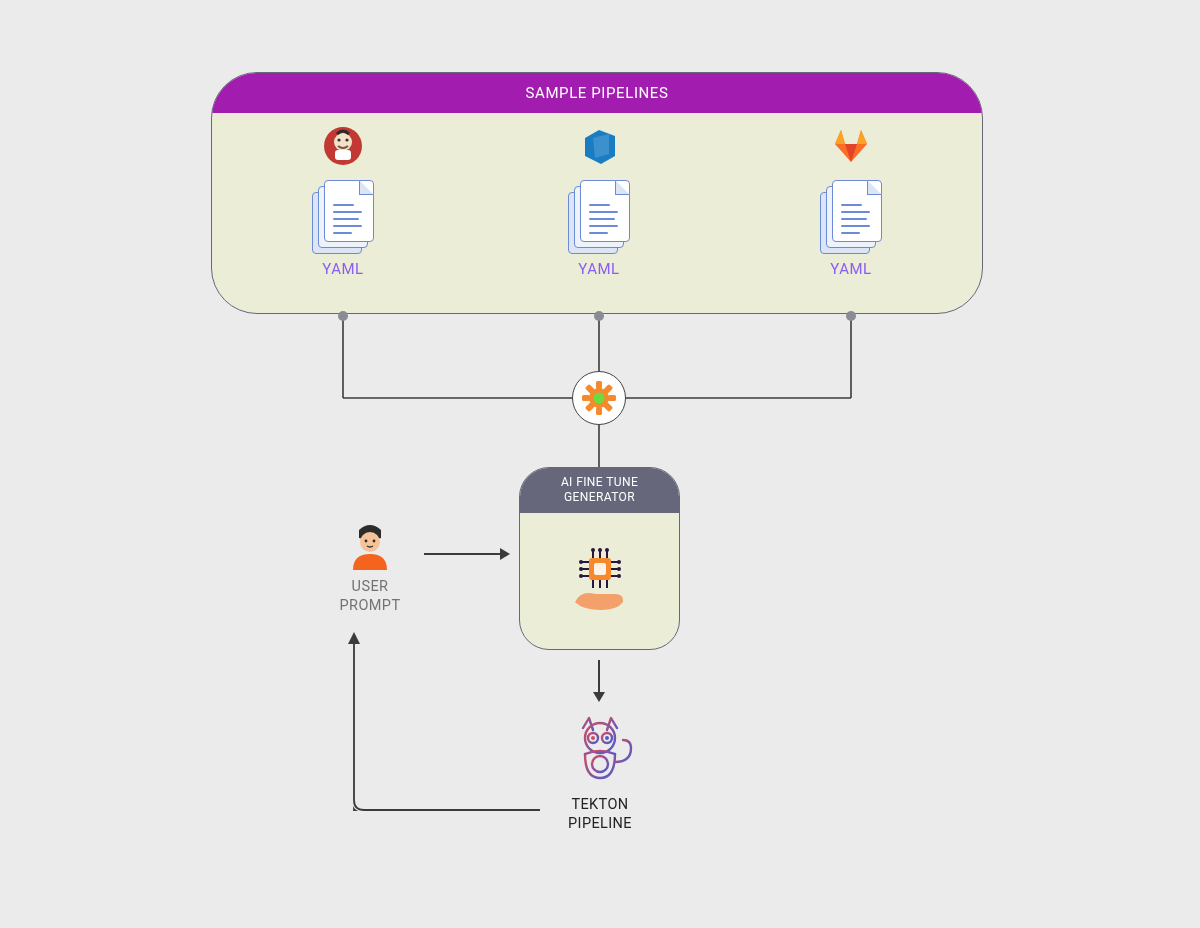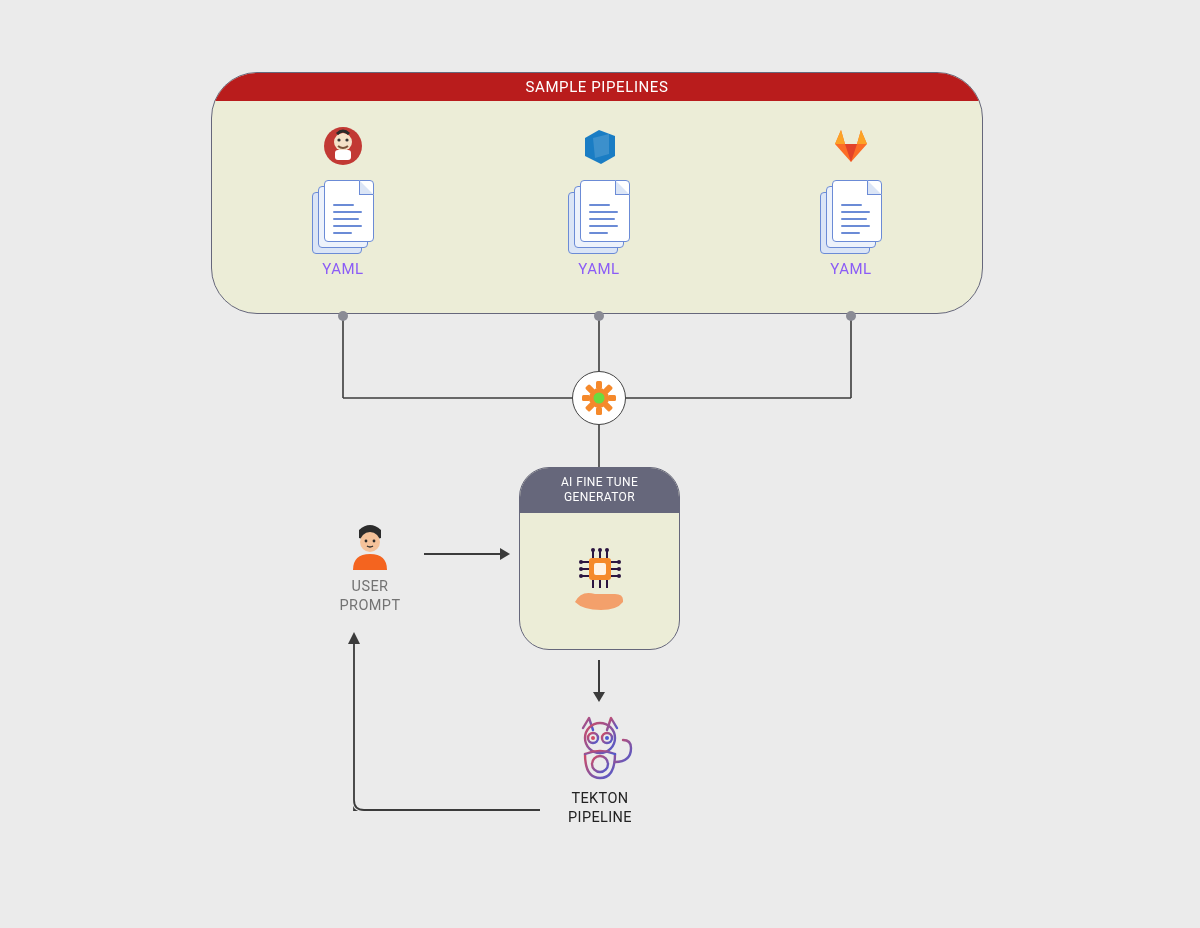--- a/index.html
+++ b/index.html
@@ -18,22 +18,22 @@
   .pipelines-box {
     position: absolute;
     left: 211px; top: 72px;
     width: 772px; height: 242px;
     background: #ecedd7;
     border: 1.5px solid #66677b;
     border-radius: 46px;
     overflow: hidden;
   }
   .pipelines-header {
-    height: 28px;
-    background: #b91c1c;
+    height: 40px;
+    background: #a21caf;
     color: #fff;
     font-size: 15px;
     letter-spacing: 0.6px;
     display: flex; align-items: center; justify-content: center;
   }
 
   .pipe-item { position: absolute; width: 120px; text-align:center; }
   .pipe-logo { width: 40px; height: 40px; margin: 0 auto 14px; }
   .yaml-label { font-size: 15px; color:#8b5cf6; letter-spacing: 0.5px; margin-top: 6px;}
   
@@ -95,21 +95,21 @@
   
   .arrow-down {
     position:absolute; left:598px; top:660px; width:2px; height:40px; background:#3b3b3b;
   }
   .arrow-down::after {
     content:""; position:absolute; left:-5px; bottom:-2px;
     border-top:10px solid #3b3b3b; border-left:6px solid transparent; border-right:6px solid transparent;
   }
 
   .tekton { position:absolute; left:540px; top:712px; width:120px; text-align:center; }
-  .tekton-label { font-size:14.5px; color:#222; letter-spacing:0.4px; line-height:1.3;}
+  .tekton-label { font-size:14.5px; color:#222; letter-spacing:0.4px; margin-top:6px; line-height:1.3;}
 
   
   svg.conn { position:absolute; inset:0; width:1200px; height:928px; pointer-events:none; }
 
 </style>
 </head>
 <body>
 
 <div class="canvas">
 

